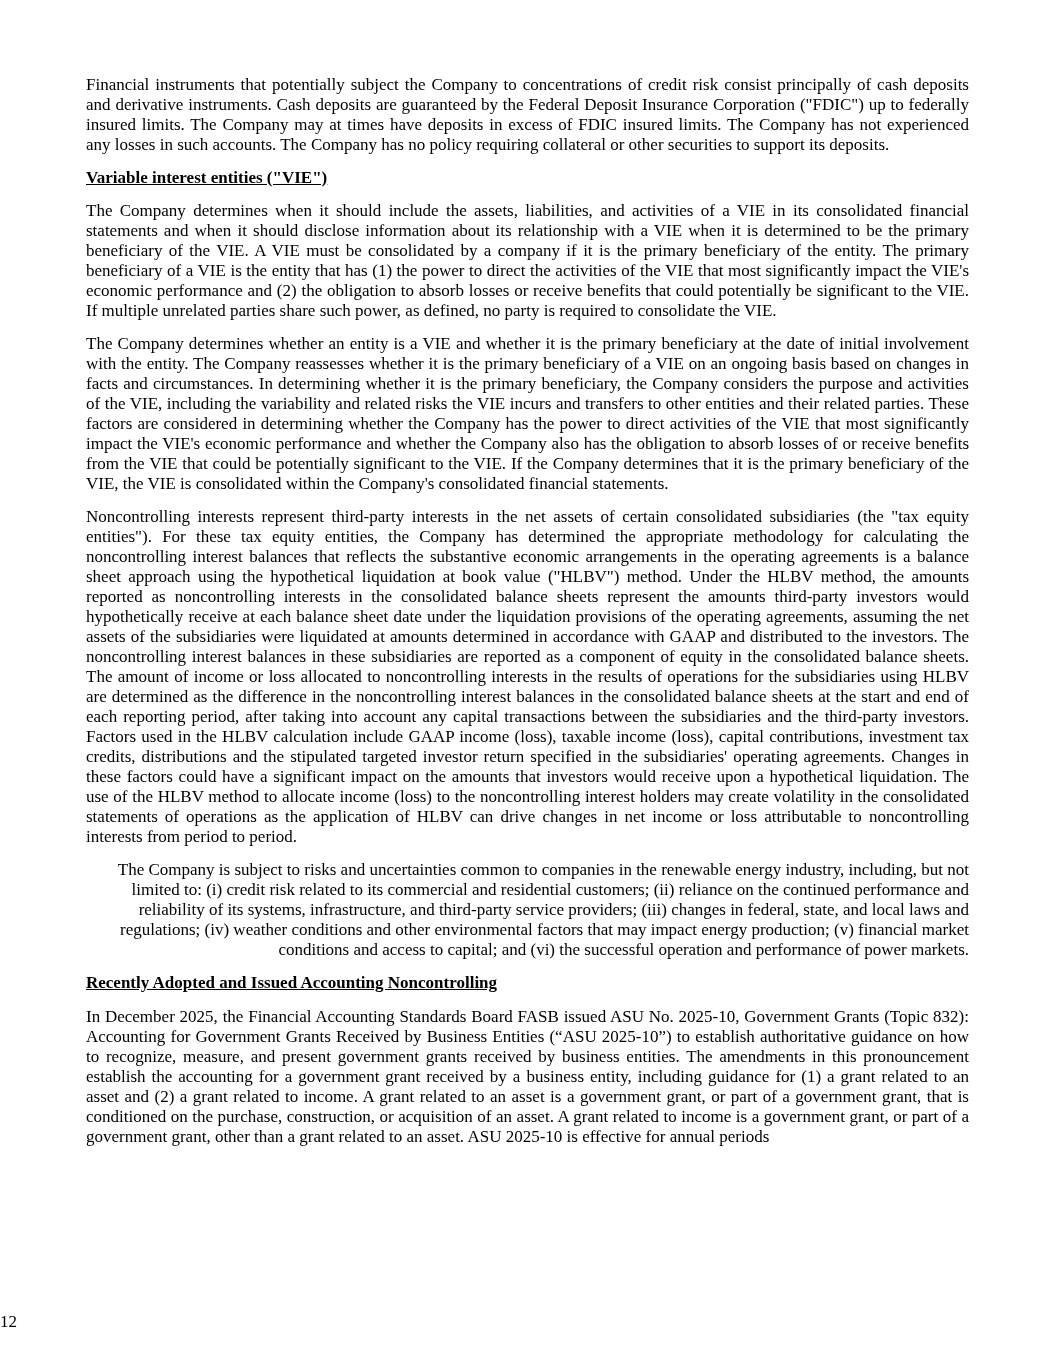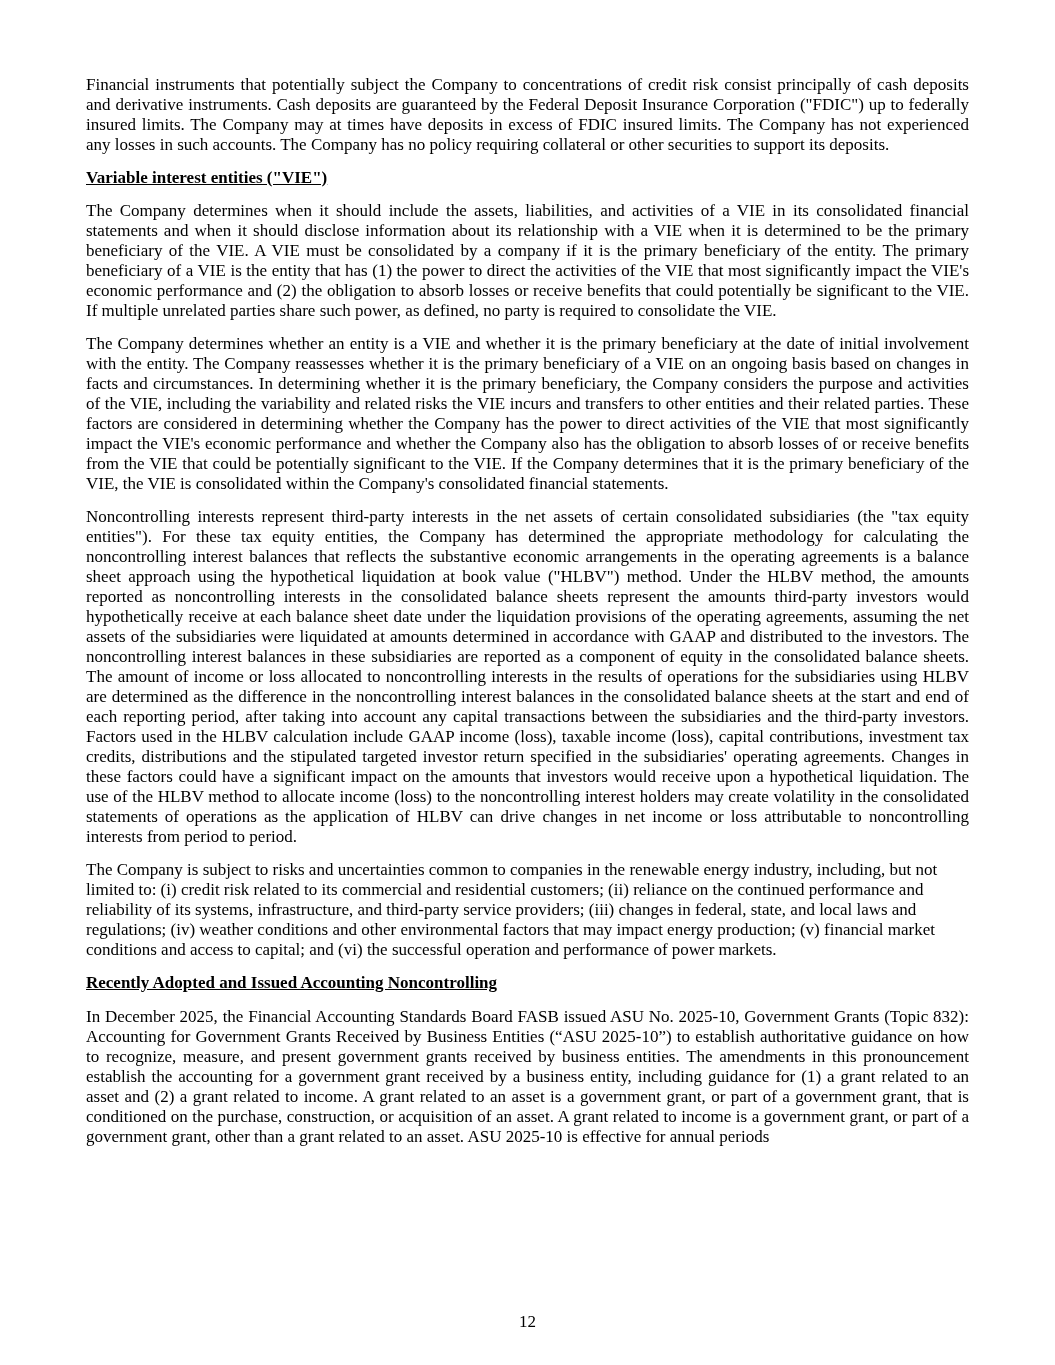--- a/index.html
+++ b/index.html
@@ -22,35 +22,34 @@
     left: 86px;
     width: 883px;
   }
   .para {
     font-size: 17px;
     line-height: 20px;
     text-align: justify;
     margin: 0 0 13px 0;
   }
   .para.align-left {
-    text-align: left;
+    text-align: right;
   }
   .heading {
     font-size: 17px;
     line-height: 20.3px;
     font-weight: bold;
     text-decoration: underline;
     margin: 0 0 13px 0;
   }
   .page-number {
     position: absolute;
     top: 1312px;
     left: 0;
     width: 100%;
-    text-align: center;
     font-size: 17px;
     line-height: 20.3px;
   }
 </style>
 </head>
 <body>
 
 <div class="page-content">
   <p class="para">Financial instruments that potentially subject the Company to concentrations of credit risk consist principally of cash deposits and derivative instruments. Cash deposits are guaranteed by the Federal Deposit Insurance Corporation ("FDIC") up to federally insured limits. The Company may at times have deposits in excess of FDIC insured limits. The Company has not experienced any losses in such accounts. The Company has no policy requiring collateral or other securities to support its deposits.</p>
 

